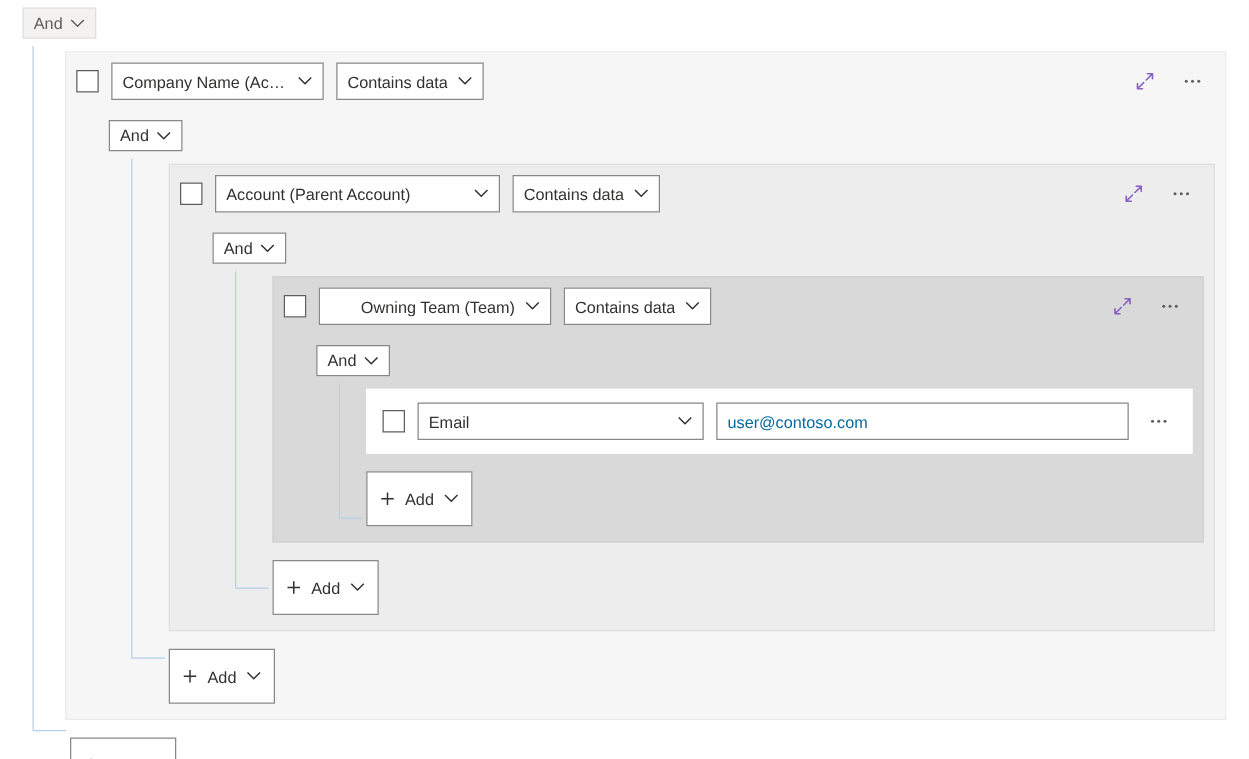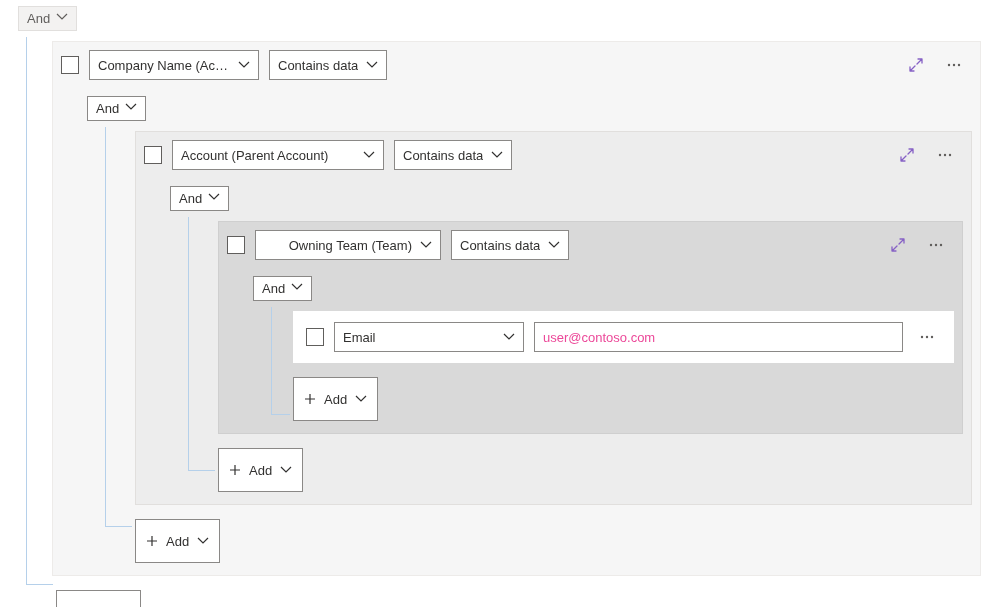--- a/index.html
+++ b/index.html
@@ -1,20 +1,20 @@
 <!DOCTYPE html>
 <html><head>
 <meta charset="utf-8">
 <style>
   * { box-sizing: border-box; font-family: "Segoe UI", -apple-system, sans-serif; }
   body { margin: 0; padding: 0; background: #fff; font-size: 13px; color: #323130; width: 999px; }
   .canvas { padding: 6px 18px 18px 18px; }
 
   .op-chip {
-    display: inline-flex; align-items: flex-start; gap: 6px;
+    display: inline-flex; align-items: center; gap: 6px;
     background: #f3f2f1; border: 1px solid #e1dfdd;
     padding: 4px 8px; font-size: 13px; color: #605e5c;
     cursor: pointer; user-select: none;
   }
   .op-chip.light { background: #fff; border: 1px solid #8a8886; color:#323130; }
   .op-chip svg { width: 12px; height: 12px; }
 
   .level { position: relative; }
   .level-header {
     display: flex; align-items: center; gap: 10px;
@@ -36,21 +36,21 @@
     display: inline-flex; align-items: center; justify-content: space-between;
     background: #fff; border: 1px solid #8a8886;
     height: 30px; padding: 0 8px; cursor: pointer; gap: 8px;
     font-size: 13px; color: #323130; min-width: 0;
   }
   .dd .label { white-space: nowrap; overflow: hidden; text-overflow: ellipsis; }
   .dd svg { width: 12px; height: 12px; flex: none; }
 
   .txt {
     background: #fff; border: 1px solid #8a8886;
-    height: 30px; padding: 0 8px; font-size: 13px; color: #ec4899;
+    height: 30px; padding: 0 8px; font-size: 13px; color: #0369a1;
     display: inline-flex; align-items: center;
   }
 
   .spacer { flex: 1; }
   .icon-btn {
     width: 28px; height: 28px; display: inline-flex; align-items: center; justify-content: center;
     cursor: pointer; color: #605e5c;
   }
   .icon-btn.accent { color: #8661c5; }
   .icon-btn svg { width: 16px; height: 16px; }
@@ -132,21 +132,21 @@
               </svg>
           </div>
         </div>
 
         <div style="position:relative;">
           <div class="connector" style="left:44px; top:-4px; height:400px;"></div>
 
           <div class="panel-2 level" style="margin-left:74px;">
             <div class="level-header">
               <span class="chk"></span>
-              <div class="dd" style="width:212px;">
+              <div class="dd" style="width:228px;">
                 <span class="label">Account (Parent Account)</span>
                 <svg viewBox="0 0 12 12">
                     <path d="M1 3l5 5 5-5" fill="none" stroke="currentColor" stroke-width="1.2"></path>
                   </svg>
               </div>
               <div class="dd">
                 <span class="label">Contains data</span>
                 <svg viewBox="0 0 12 12">
                     <path d="M1 3l5 5 5-5" fill="none" stroke="currentColor" stroke-width="1.2"></path>
                   </svg>
@@ -217,21 +217,21 @@
                             <path d="M1 3l5 5 5-5" fill="none" stroke="currentColor" stroke-width="1.2"></path>
                           </svg>
                       </div>
                     </div>
 
                     <div style="position:relative;">
                       <div class="connector short" style="left:44px; top:-4px; height:108px;"></div>
 
                       <div class="panel-row row-flex" style="margin-left:66px;">
                         <span class="chk"></span>
-                        <div class="dd" style="width:190px;">
+                        <div class="dd" style="width:229px;">
                           <span class="label">Email</span>
                           <svg viewBox="0 0 12 12">
                               <path d="M1 3l5 5 5-5" fill="none" stroke="currentColor" stroke-width="1.2"></path>
                             </svg>
                         </div>
                         <div class="txt" style="flex:1;">
                           <span>user@contoso.com</span>
                         </div>
                         <div class="icon-btn">
                           <svg viewBox="0 0 16 16">

